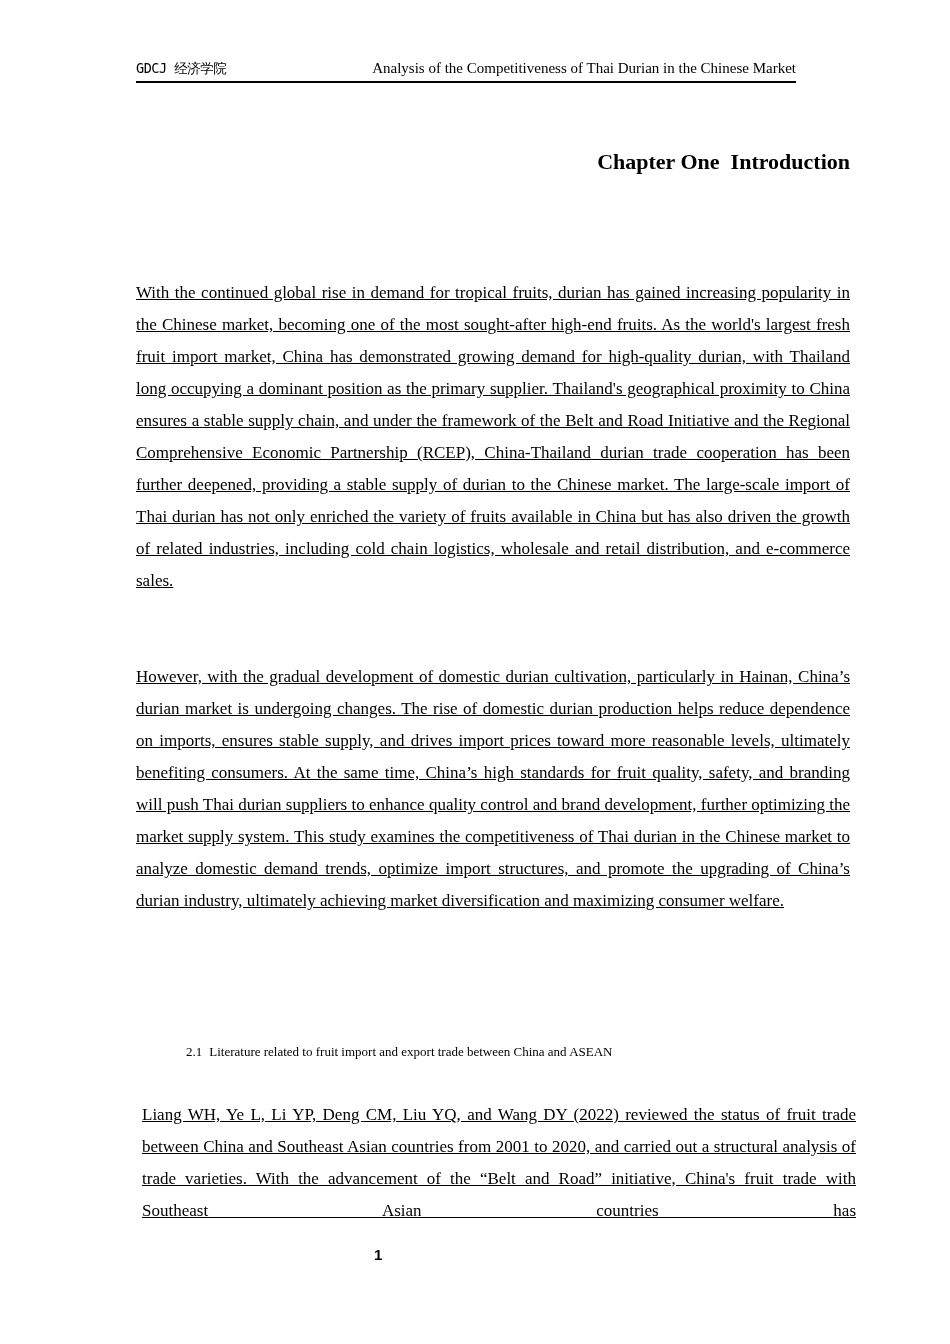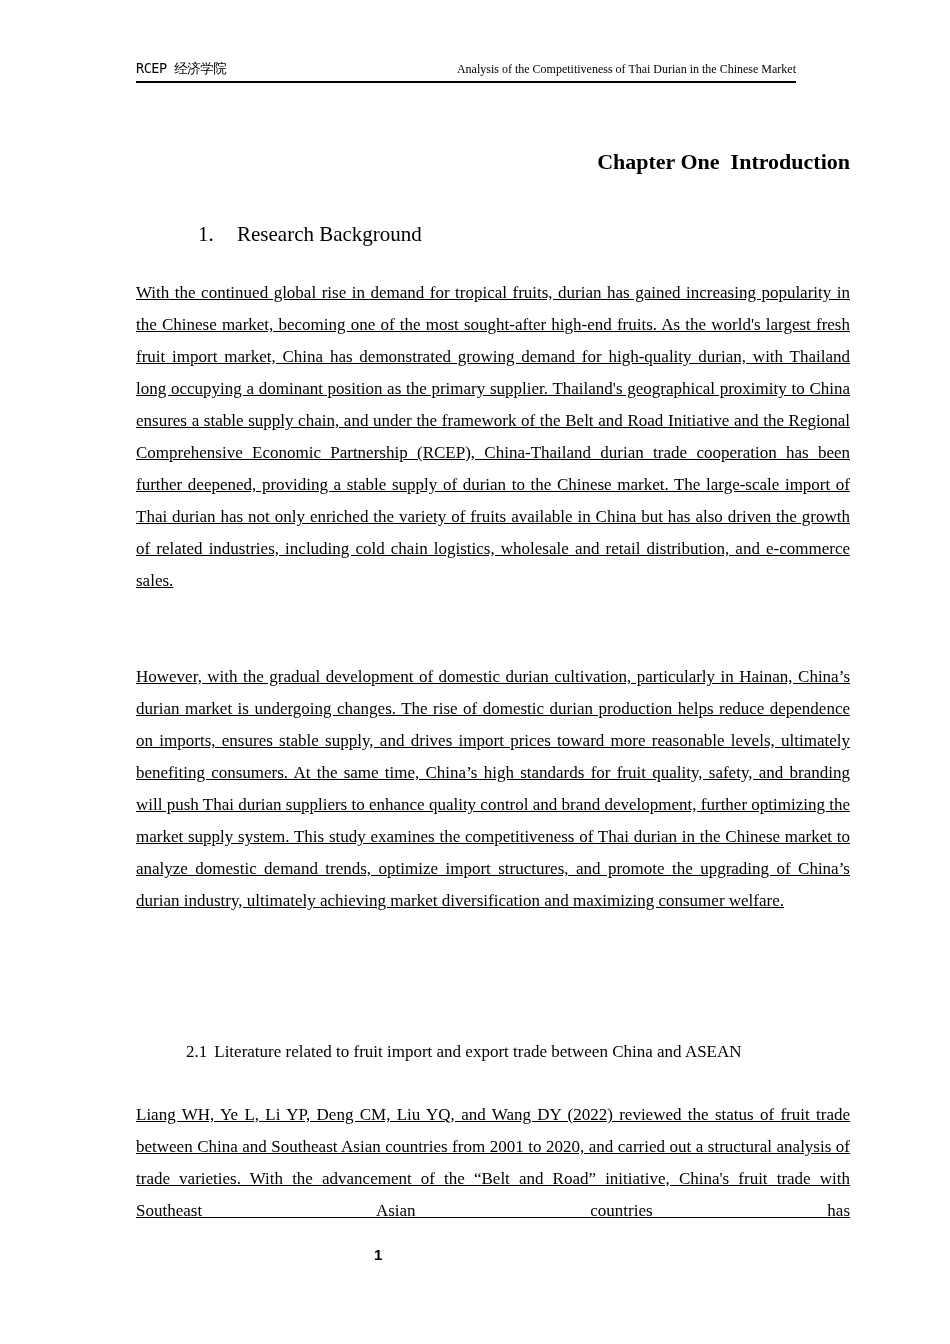--- a/index.html
+++ b/index.html
@@ -25,21 +25,21 @@
     padding-bottom: 3px;
   }
   .header-left {
     font-family: "DejaVu Sans Mono", monospace;
     font-size: 13.5px;
     letter-spacing: -0.5px;
     white-space: nowrap;
   }
   .header-right {
     font-family: "Liberation Serif", serif;
-    font-size: 12px;
+    font-size: 15px;
     white-space: nowrap;
   }
   .chapter-title {
     position: absolute;
     left: 136px;
     top: 147px;
     width: 714px;
     margin: 0;
     font-size: 22px;
     font-weight: bold;
@@ -60,62 +60,59 @@
   .sec-num {
     display: inline-block;
     width: 39px;
   }
   .subsec-heading {
     position: absolute;
     left: 186px;
     top: 1036px;
     width: 664px;
     margin: 0;
-    font-size: 17px;
+    font-size: 13px;
     font-weight: normal;
     line-height: 32px;
   }
   .subsec-num { margin-right: 7px; }
   .body-para {
     position: absolute;
     left: 136px;
     width: 714px;
     margin: 0;
     font-size: 17px;
     line-height: 32px;
     text-align: justify;
     text-decoration: underline;
   }
   .p1 { top: 277px; }
   .p2 { top: 661px; }
-  .p3 { top: 1099px; text-align-last: justify; }
+  .p3 { top: 1099px; text-align-last: justify; margin-left: 6px; }
   .page-number {
     position: absolute;
     left: 374px;
     top: 1246px;
     font-family: "Liberation Sans", sans-serif;
     font-size: 15px;
     font-weight: bold;
   }
 </style>
 </head>
 <body>
 
 <div class="page">
 
   <div class="header">
-    <span class="header-left">RCEP 经济学院</span>
+    <span class="header-left">GDCJ 经济学院</span>
     <span class="header-right">Analysis of the Competitiveness of Thai Durian in the Chinese Market</span>
   </div>
 
   <h1 class="chapter-title">Chapter One  Introduction</h1>
 
-  <h2 class="sec-heading s1-heading">
-    <span class="sec-num">1.</span><span>Research Background</span>
-  </h2>
 
   <p class="body-para p1">With the continued global rise in demand for tropical fruits, durian has gained increasing popularity in the Chinese market, becoming one of the most sought-after high-end fruits. As the world's largest fresh fruit import market, China has demonstrated growing demand for high-quality durian, with Thailand long occupying a dominant position as the primary supplier. Thailand's geographical proximity to China ensures a stable supply chain, and under the framework of the Belt and Road Initiative and the Regional Comprehensive Economic Partnership (RCEP), China-Thailand durian trade cooperation has been further deepened, providing a stable supply of durian to the Chinese market. The large-scale import of Thai durian has not only enriched the variety of fruits available in China but has also driven the growth of related industries, including cold chain logistics, wholesale and retail distribution, and e-commerce sales.</p>
 
   <p class="body-para p2">However, with the gradual development of domestic durian cultivation, particularly in Hainan, China’s durian market is undergoing changes. The rise of domestic durian production helps reduce dependence on imports, ensures stable supply, and drives import prices toward more reasonable levels, ultimately benefiting consumers. At the same time, China’s high standards for fruit quality, safety, and branding will push Thai durian suppliers to enhance quality control and brand development, further optimizing the market supply system. This study examines the competitiveness of Thai durian in the Chinese market to analyze domestic demand trends, optimize import structures, and promote the upgrading of China’s durian industry, ultimately achieving market diversification and maximizing consumer welfare.</p>
 
 
   <h3 class="subsec-heading">
     <span class="subsec-num">2.1</span><span>Literature related to fruit import and export trade between China and ASEAN</span>
   </h3>
 

